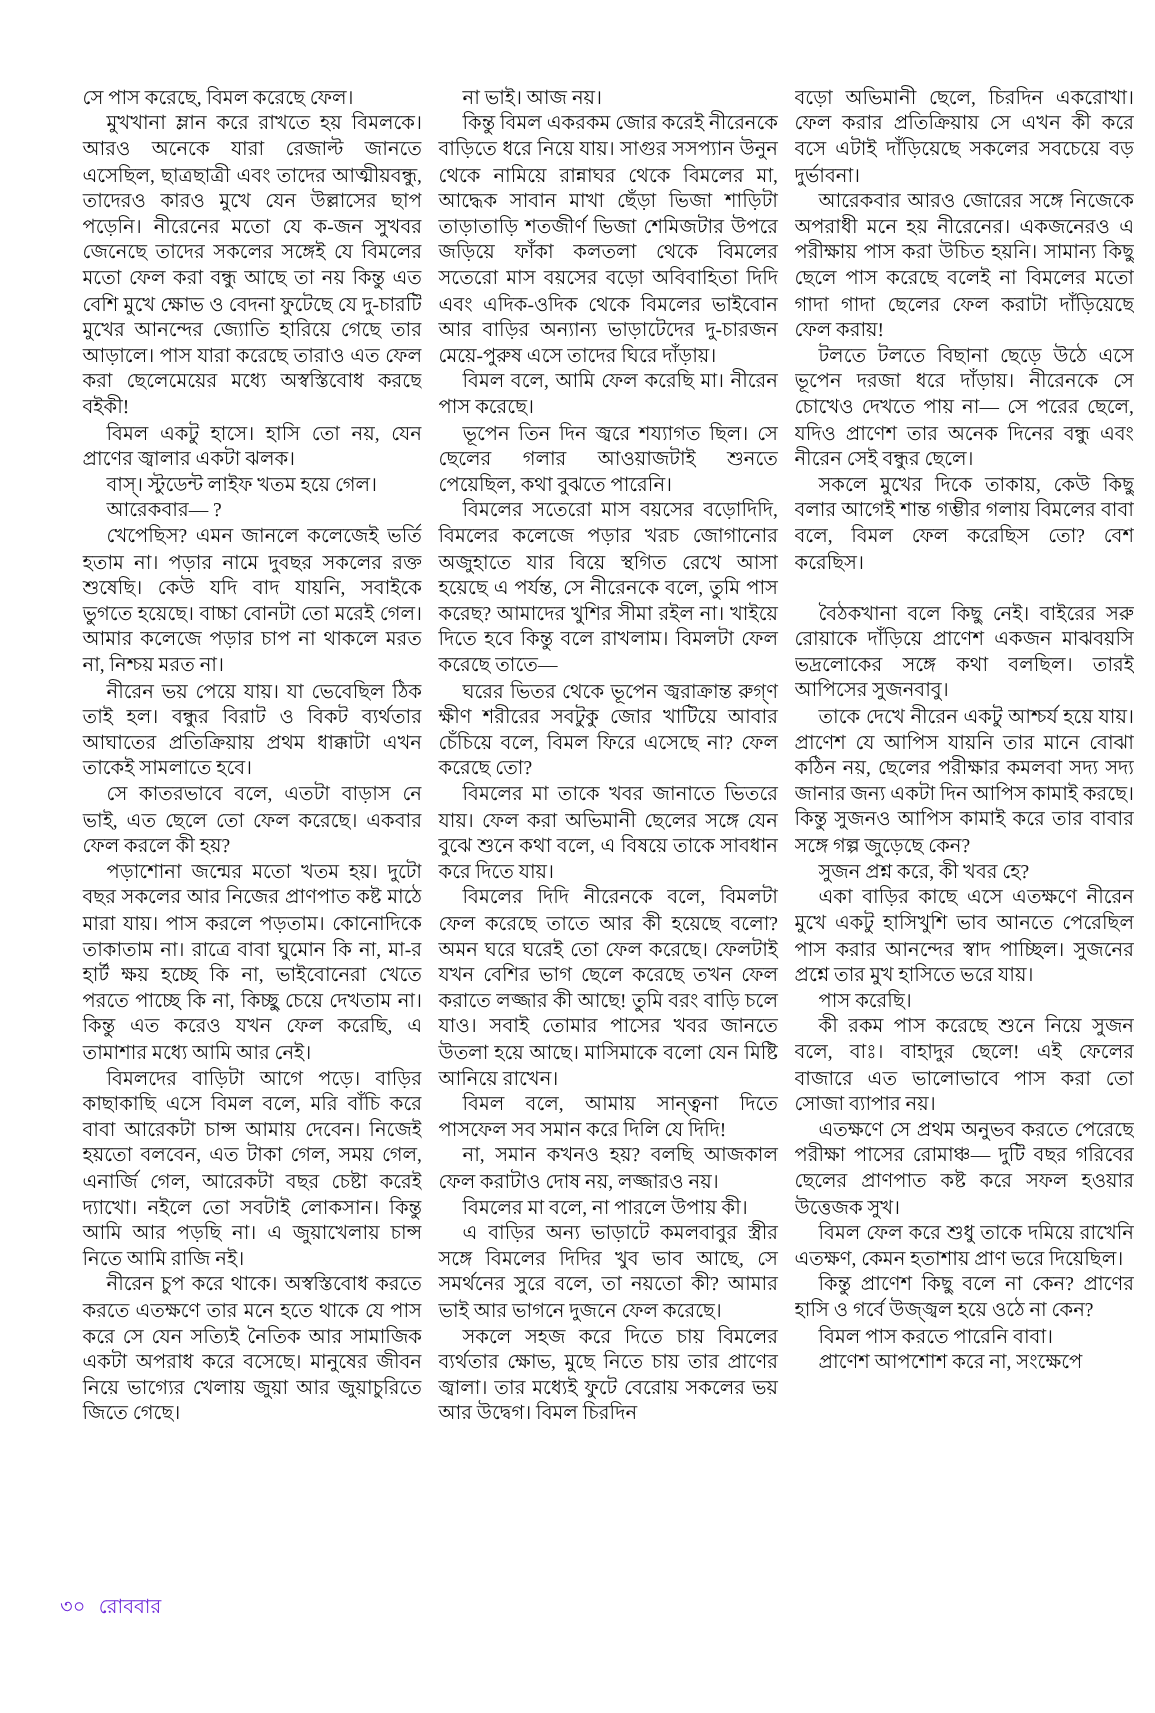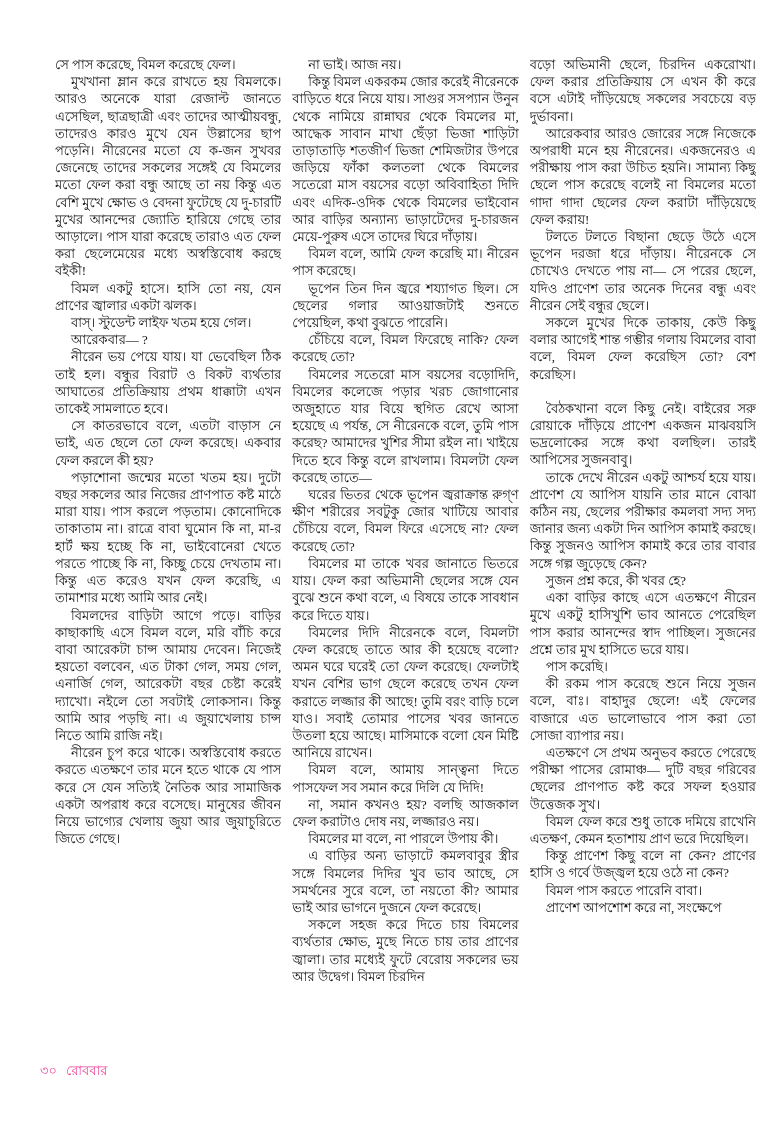--- a/index.html
+++ b/index.html
@@ -47,50 +47,50 @@
   }
   .para.space-before {
     margin-top: 17px;
   }
   .footer {
     position: absolute;
     left: 40px;
     top: 1062px;
     font-size: 13px;
     line-height: 17px;
-    color: #ec4899;
+    color: #6d28d9;
     display: flex;
     gap: 9px;
     align-items: baseline;
   }
 </style>
 </head>
 <body>
 
 <div class="page">
 
   <div class="text-columns">
     <div class="col">
         <p class="para">সে পাস করেছে, বিমল করেছে ফেল।</p>
         <p class="para indent">মুখখানা ম্লান করে রাখতে হয় বিমলকে। আরও অনেকে যারা রেজাল্ট জানতে এসেছিল, ছাত্রছাত্রী এবং তাদের আত্মীয়বন্ধু, তাদেরও কারও মুখে যেন উল্লাসের ছাপ পড়েনি। নীরেনের মতো যে ক-জন সুখবর জেনেছে তাদের সকলের সঙ্গেই যে বিমলের মতো ফেল করা বন্ধু আছে তা নয় কিন্তু এত বেশি মুখে ক্ষোভ ও বেদনা ফুটেছে যে দু-চারটি মুখের আনন্দের জ্যোতি হারিয়ে গেছে তার আড়ালে। পাস যারা করেছে তারাও এত ফেল করা ছেলেমেয়ের মধ্যে অস্বস্তিবোধ করছে বইকী!</p>
         <p class="para indent">বিমল একটু হাসে। হাসি তো নয়, যেন প্রাণের জ্বালার একটা ঝলক।</p>
         <p class="para indent">বাস্‌। স্টুডেন্ট লাইফ খতম হয়ে গেল।</p>
         <p class="para indent">আরেকবার— ?</p>
+        <p class="para indent">খেপেছিস? এমন জানলে কলেজেই ভর্তি হতাম না। পড়ার নামে দুবছর সকলের রক্ত শুষেছি। কেউ যদি বাদ যায়নি, সবাইকে ভুগতে হয়েছে। বাচ্চা বোনটা তো মরেই গেল। আমার কলেজে পড়ার চাপ না থাকলে মরত না, নিশ্চয় মরত না।</p>
         <p class="para indent">নীরেন ভয় পেয়ে যায়। যা ভেবেছিল ঠিক তাই হল। বন্ধুর বিরাট ও বিকট ব্যর্থতার আঘাতের প্রতিক্রিয়ায় প্রথম ধাক্কাটা এখন তাকেই সামলাতে হবে।</p>
         <p class="para indent">সে কাতরভাবে বলে, এতটা বাড়াস নে ভাই, এত ছেলে তো ফেল করেছে। একবার ফেল করলে কী হয়?</p>
         <p class="para indent">পড়াশোনা জন্মের মতো খতম হয়। দুটো বছর সকলের আর নিজের প্রাণপাত কষ্ট মাঠে মারা যায়। পাস করলে পড়তাম। কোনোদিকে তাকাতাম না। রাত্রে বাবা ঘুমোন কি না, মা-র হার্ট ক্ষয় হচ্ছে কি না, ভাইবোনেরা খেতে পরতে পাচ্ছে কি না, কিচ্ছু চেয়ে দেখতাম না। কিন্তু এত করেও যখন ফেল করেছি, এ তামাশার মধ্যে আমি আর নেই।</p>
         <p class="para indent">বিমলদের বাড়িটা আগে পড়ে। বাড়ির কাছাকাছি এসে বিমল বলে, মরি বাঁচি করে বাবা আরেকটা চান্স আমায় দেবেন। নিজেই হয়তো বলবেন, এত টাকা গেল, সময় গেল, এনার্জি গেল, আরেকটা বছর চেষ্টা করেই দ্যাখো। নইলে তো সবটাই লোকসান। কিন্তু আমি আর পড়ছি না। এ জুয়াখেলায় চান্স নিতে আমি রাজি নই।</p>
         <p class="para indent">নীরেন চুপ করে থাকে। অস্বস্তিবোধ করতে করতে এতক্ষণে তার মনে হতে থাকে যে পাস করে সে যেন সত্যিই নৈতিক আর সামাজিক একটা অপরাধ করে বসেছে। মানুষের জীবন নিয়ে ভাগ্যের খেলায় জুয়া আর জুয়াচুরিতে জিতে গেছে।</p>
       </div>
     <div class="col">
         <p class="para indent">না ভাই। আজ নয়।</p>
         <p class="para indent">কিন্তু বিমল একরকম জোর করেই নীরেনকে বাড়িতে ধরে নিয়ে যায়। সাগুর সসপ্যান উনুন থেকে নামিয়ে রান্নাঘর থেকে বিমলের মা, আদ্ধেক সাবান মাখা ছেঁড়া ভিজা শাড়িটা তাড়াতাড়ি শতজীর্ণ ভিজা শেমিজটার উপরে জড়িয়ে ফাঁকা কলতলা থেকে বিমলের সতেরো মাস বয়সের বড়ো অবিবাহিতা দিদি এবং এদিক-ওদিক থেকে বিমলের ভাইবোন আর বাড়ির অন্যান্য ভাড়াটেদের দু-চারজন মেয়ে-পুরুষ এসে তাদের ঘিরে দাঁড়ায়।</p>
         <p class="para indent">বিমল বলে, আমি ফেল করেছি মা। নীরেন পাস করেছে।</p>
         <p class="para indent">ভূপেন তিন দিন জ্বরে শয্যাগত ছিল। সে ছেলের গলার আওয়াজটাই শুনতে পেয়েছিল, কথা বুঝতে পারেনি।</p>
-        <p class="para indent">চেঁচিয়ে বলে, বিমল ফিরেছে নাকি? ফেল করেছে তো?</p>
         <p class="para indent">বিমলের সতেরো মাস বয়সের বড়োদিদি, বিমলের কলেজে পড়ার খরচ জোগানোর অজুহাতে যার বিয়ে স্থগিত রেখে আসা হয়েছে এ পর্যন্ত, সে নীরেনকে বলে, তুমি পাস করেছ? আমাদের খুশির সীমা রইল না। খাইয়ে দিতে হবে কিন্তু বলে রাখলাম। বিমলটা ফেল করেছে তাতে—</p>
         <p class="para indent">ঘরের ভিতর থেকে ভূপেন জ্বরাক্রান্ত রুগ্ণ ক্ষীণ শরীরের সবটুকু জোর খাটিয়ে আবার চেঁচিয়ে বলে, বিমল ফিরে এসেছে না? ফেল করেছে তো?</p>
         <p class="para indent">বিমলের মা তাকে খবর জানাতে ভিতরে যায়। ফেল করা অভিমানী ছেলের সঙ্গে যেন বুঝে শুনে কথা বলে, এ বিষয়ে তাকে সাবধান করে দিতে যায়।</p>
         <p class="para indent">বিমলের দিদি নীরেনকে বলে, বিমলটা ফেল করেছে তাতে আর কী হয়েছে বলো? অমন ঘরে ঘরেই তো ফেল করেছে। ফেলটাই যখন বেশির ভাগ ছেলে করেছে তখন ফেল করাতে লজ্জার কী আছে! তুমি বরং বাড়ি চলে যাও। সবাই তোমার পাসের খবর জানতে উতলা হয়ে আছে। মাসিমাকে বলো যেন মিষ্টি আনিয়ে রাখেন।</p>
         <p class="para indent">বিমল বলে, আমায় সান্ত্বনা দিতে পাসফেল সব সমান করে দিলি যে দিদি!</p>
         <p class="para indent">না, সমান কখনও হয়? বলছি আজকাল ফেল করাটাও দোষ নয়, লজ্জারও নয়।</p>
         <p class="para indent">বিমলের মা বলে, না পারলে উপায় কী।</p>
         <p class="para indent">এ বাড়ির অন্য ভাড়াটে কমলবাবুর স্ত্রীর সঙ্গে বিমলের দিদির খুব ভাব আছে, সে সমর্থনের সুরে বলে, তা নয়তো কী? আমার ভাই আর ভাগনে দুজনে ফেল করেছে।</p>
         <p class="para indent">সকলে সহজ করে দিতে চায় বিমলের ব্যর্থতার ক্ষোভ, মুছে নিতে চায় তার প্রাণের জ্বালা। তার মধ্যেই ফুটে বেরোয় সকলের ভয় আর উদ্বেগ। বিমল চিরদিন</p>
       </div>

